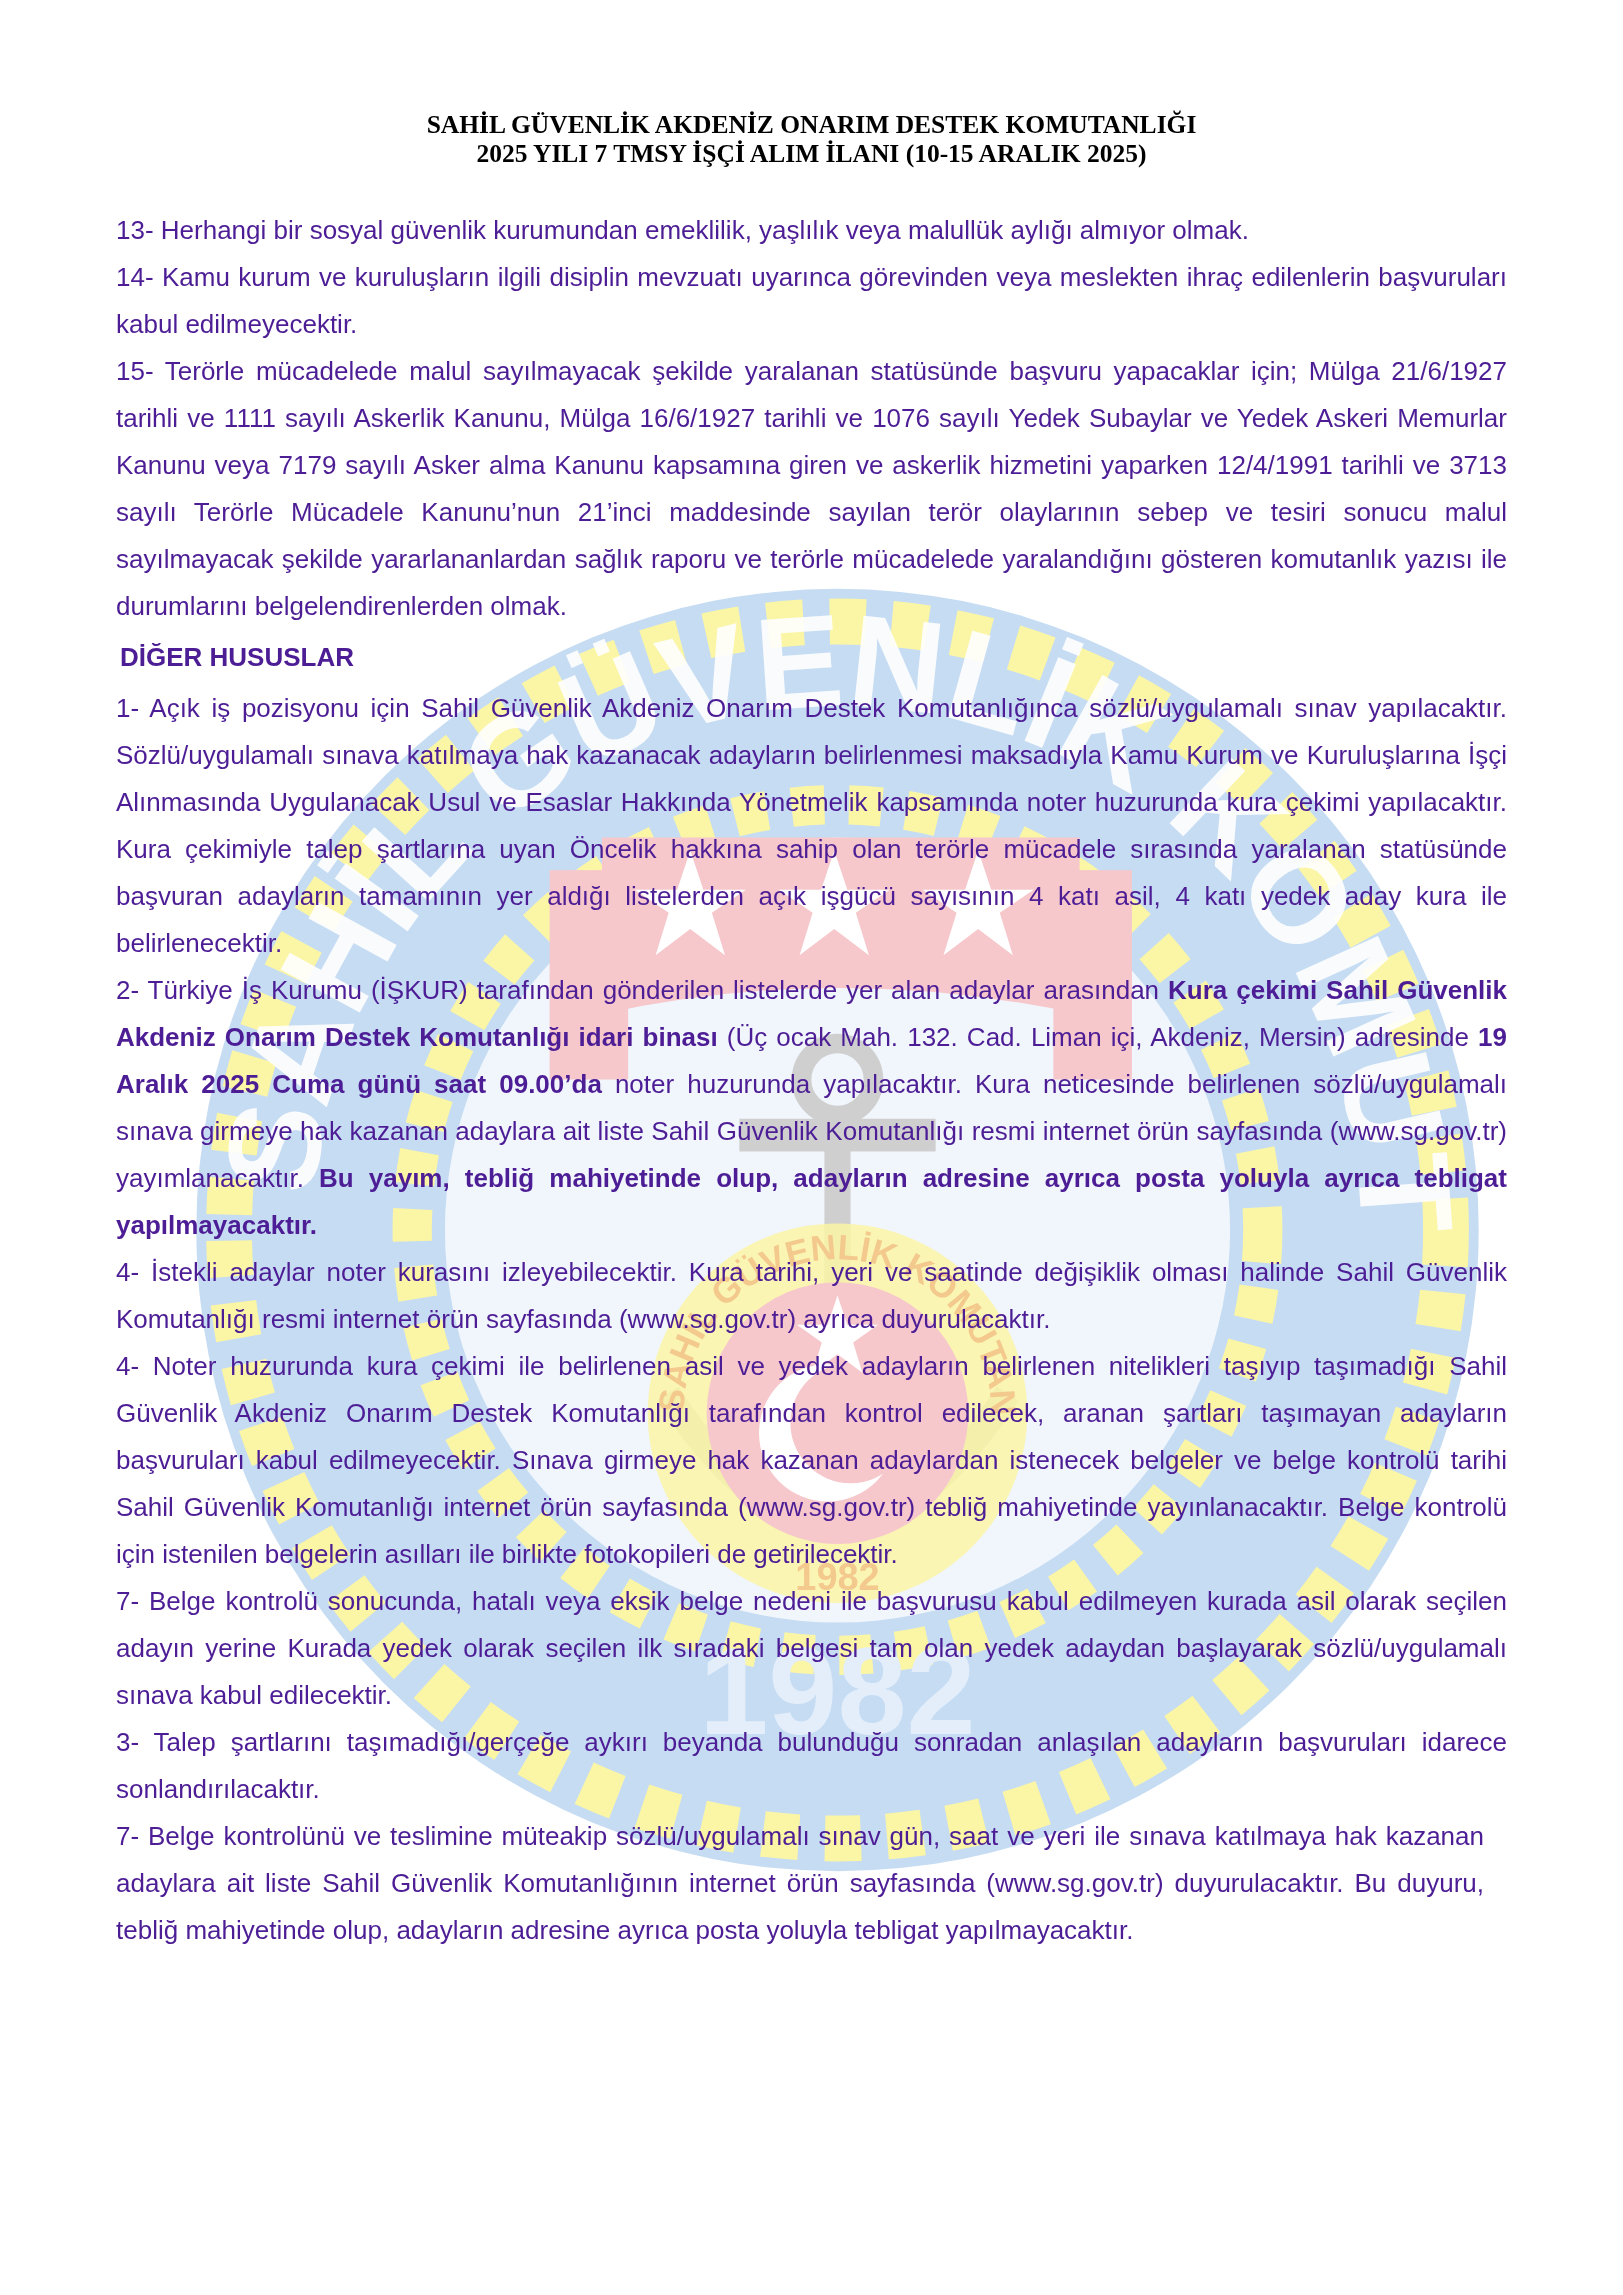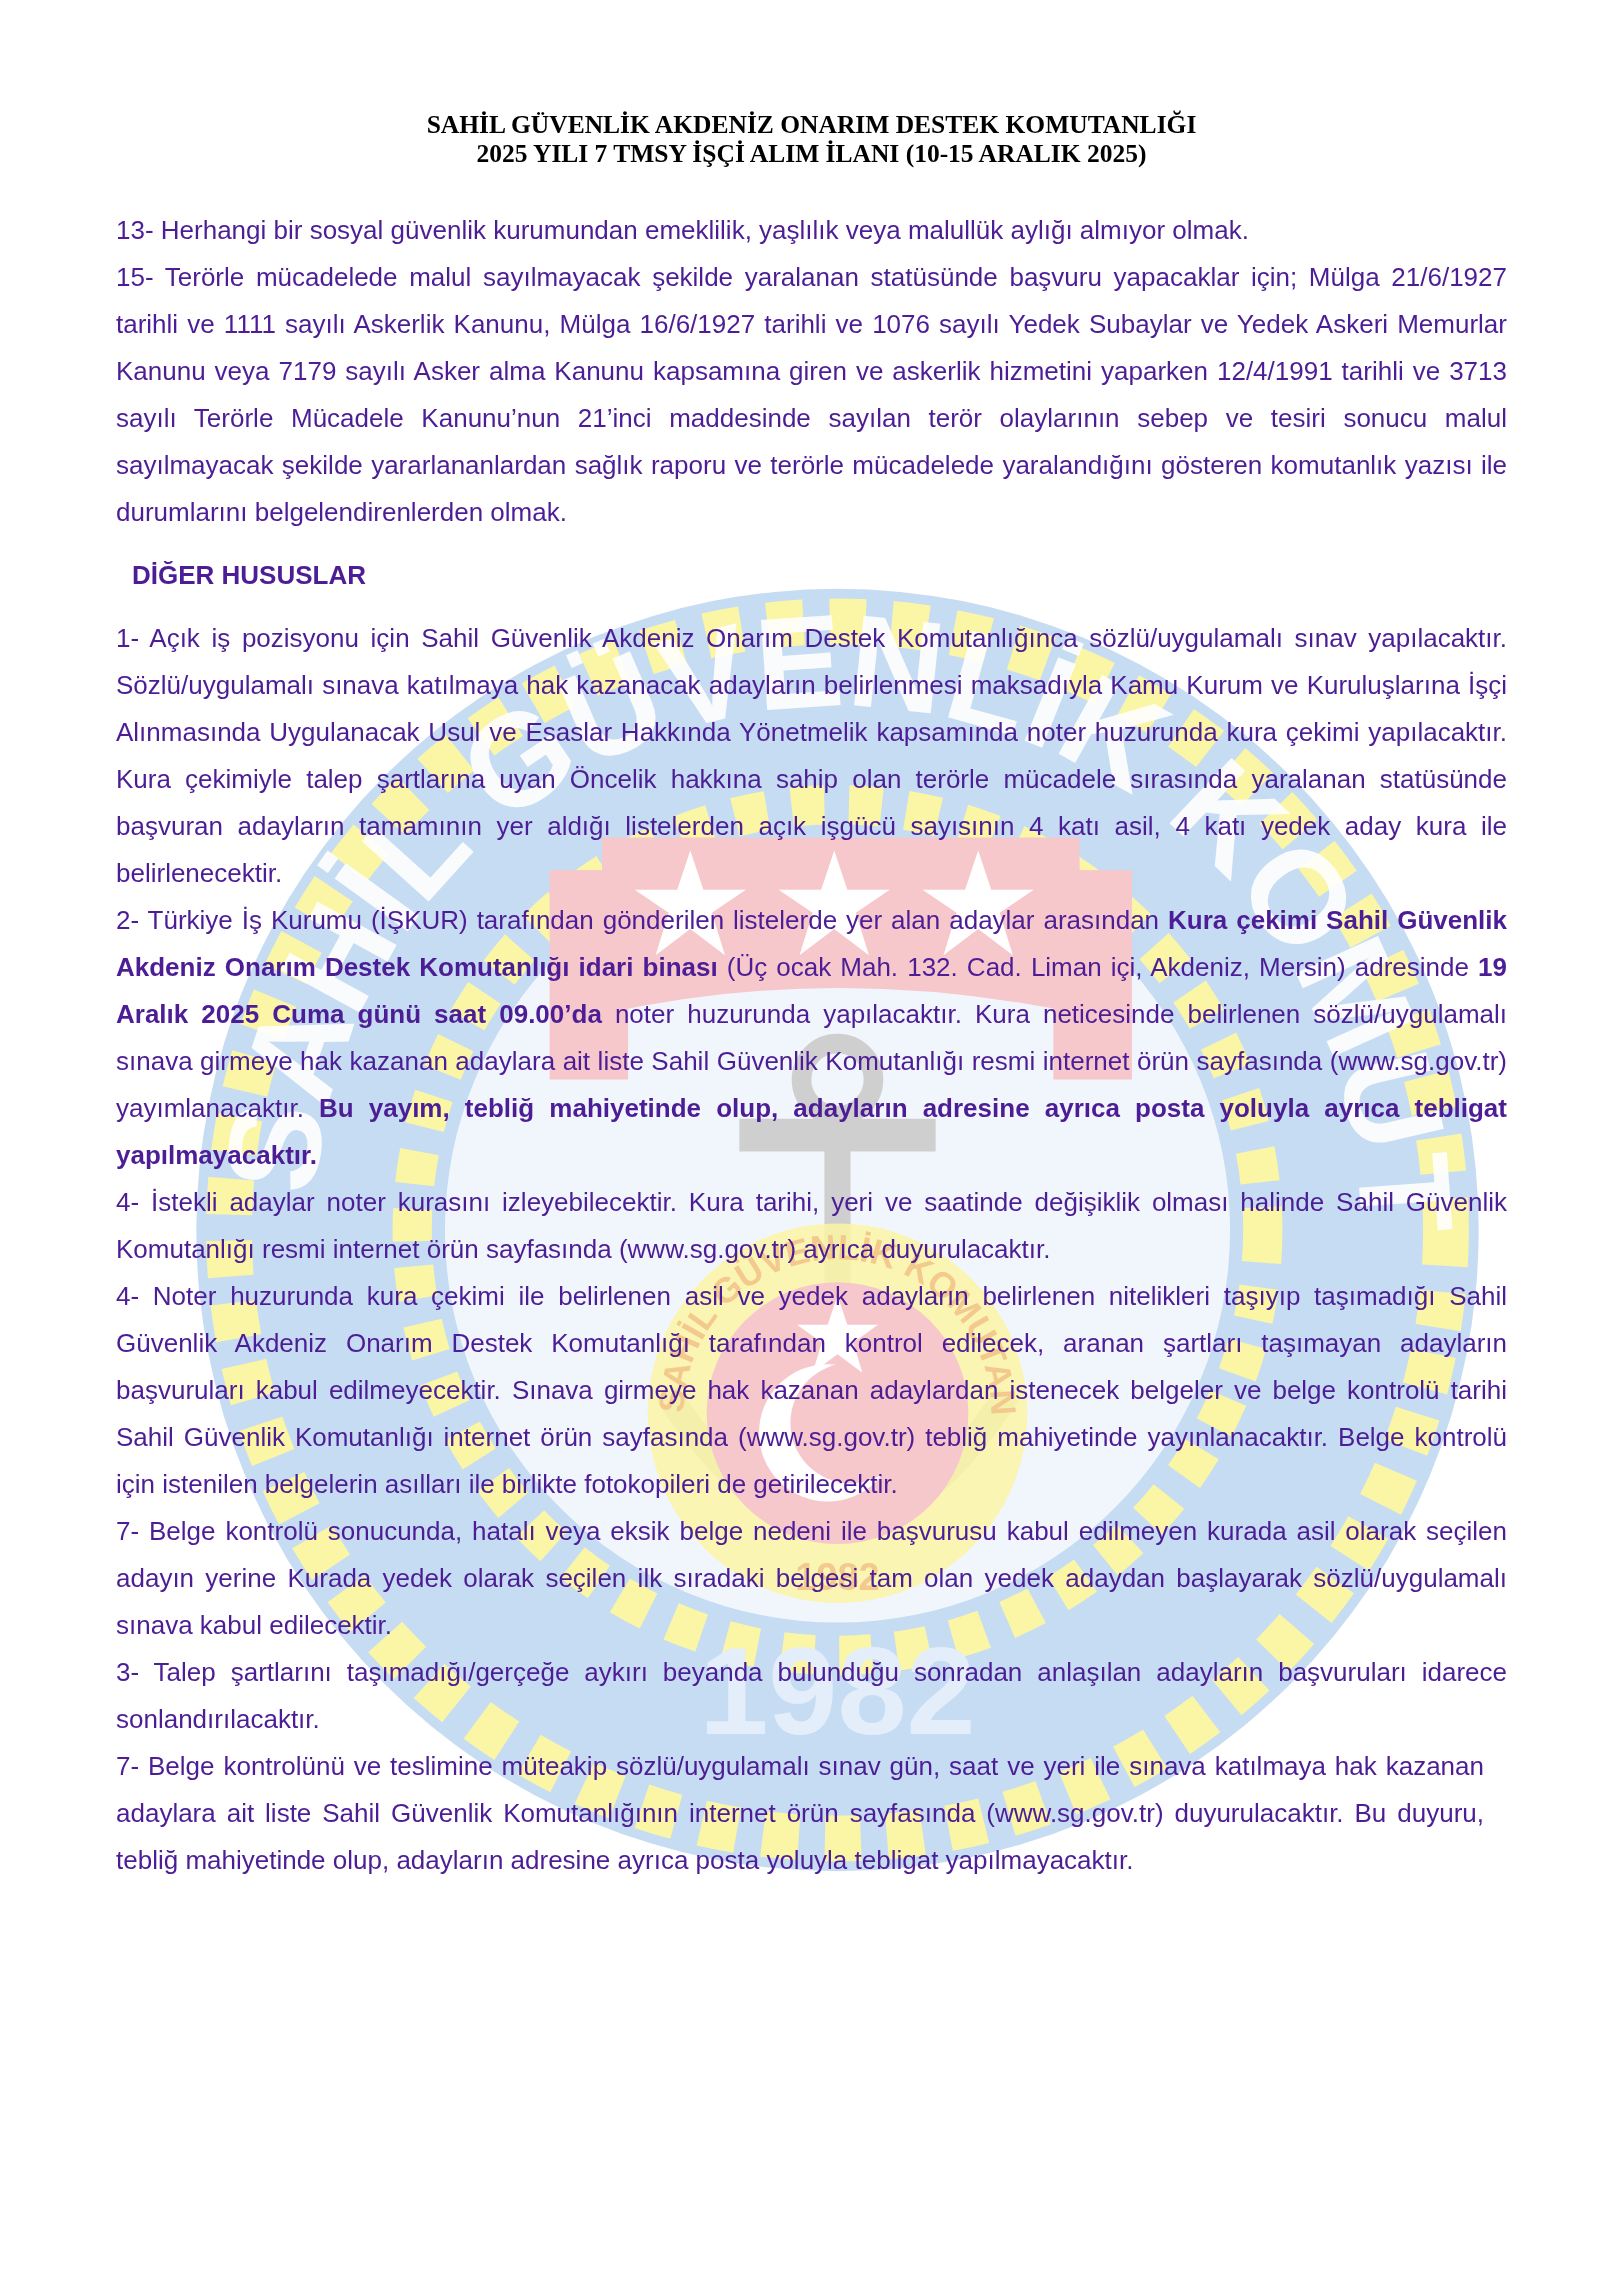--- a/index.html
+++ b/index.html
@@ -9,21 +9,21 @@
   
   .watermark { position: absolute; left: 196px; top: 543px; width: 1283px; height: 1374px; pointer-events: none; z-index: 0; }
 
   .header { position: absolute; left: 0; top: 110px; width: 1623px; text-align: center; z-index: 2;
     font-family: "Liberation Serif", "DejaVu Serif", serif; font-weight: bold; font-size: 25.5px; line-height: 29px; color: #000; }
 
   .content { position: absolute; left: 116px; top: 207px; width: 1391px; z-index: 2;
     font-family: "Liberation Sans", "DejaVu Sans", sans-serif; font-size: 26px; line-height: 47px; color: #4c1d95; }
   .para { margin: 0; text-align: justify; text-align-last: left; }
   .para.noj { text-align: left; }
-  .section-title { font-weight: bold; margin: 16px; }
+  .section-title { font-weight: bold; margin: 4px; }
   b { font-weight: bold; }
 </style>
 </head>
 <body>
 
 <div class="page">
 
   <svg class="watermark" viewBox="0 0 1960 2100" xmlns="http://www.w3.org/2000/svg">
     <defs>
       <path id="ringPath" d="M 180 1050 A 800 800 0 1 1 1780 1050"></path>
@@ -66,20 +66,21 @@
     <text x="980" y="1600" text-anchor="middle" font-family="Liberation Sans, sans-serif" font-weight="bold" font-size="58" fill="#f3c98e">1982</text>
   </svg>
 
   <div class="header">
     <div>SAHİL GÜVENLİK AKDENİZ ONARIM DESTEK KOMUTANLIĞI</div>
     <div>2025 YILI 7 TMSY İŞÇİ ALIM İLANI (10-15 ARALIK 2025)</div>
   </div>
 
   <div class="content">
     <p class="para noj">13- Herhangi  bir sosyal güvenlik  kurumundan  emeklilik, yaşlılık veya malullük aylığı almıyor olmak.</p>
+    <p class="para">14- Kamu kurum ve kuruluşların ilgili disiplin mevzuatı uyarınca görevinden veya meslekten ihraç edilenlerin başvuruları  kabul edilmeyecektir.</p>
     <p class="para">15- Terörle mücadelede malul sayılmayacak şekilde yaralanan statüsünde başvuru yapacaklar için; Mülga 21/6/1927 tarihli ve 1111 sayılı Askerlik Kanunu, Mülga 16/6/1927 tarihli ve 1076 sayılı Yedek Subaylar ve Yedek Askeri  Memurlar Kanunu veya 7179 sayılı Asker alma Kanunu kapsamına giren ve askerlik  hizmetini yaparken 12/4/1991  tarihli  ve  3713  sayılı  Terörle  Mücadele  Kanunu’nun 21’inci maddesinde sayılan terör olaylarının sebep ve tesiri  sonucu  malul  sayılmayacak  şekilde  yararlananlardan  sağlık  raporu  ve  terörle mücadelede  yaralandığını gösteren  komutanlık  yazısı ile durumlarını  belgelendirenlerden  olmak.</p>
 
     <p class="section-title">DİĞER HUSUSLAR</p>
 
     <p class="para">1- Açık iş pozisyonu için Sahil Güvenlik Akdeniz Onarım Destek Komutanlığınca sözlü/uygulamalı sınav yapılacaktır. Sözlü/uygulamalı sınava katılmaya hak kazanacak adayların belirlenmesi maksadıyla Kamu Kurum ve Kuruluşlarına İşçi Alınmasında Uygulanacak Usul ve Esaslar Hakkında Yönetmelik kapsamında noter  huzurunda kura çekimi yapılacaktır. Kura çekimiyle talep şartlarına uyan Öncelik hakkına sahip olan terörle mücadele  sırasında  yaralanan  statüsünde başvuran adayların tamamının yer aldığı listelerden açık işgücü sayısının  4 katı asil, 4 katı yedek aday  kura ile belirlenecektir.</p>
 
     <p class="para"><span>2- Türkiye İş Kurumu (İŞKUR) tarafından gönderilen listelerde yer alan adaylar arasından </span><b>Kura çekimi Sahil Güvenlik Akdeniz Onarım Destek Komutanlığı idari binası</b><span> (Üç ocak Mah. 132. Cad. Liman içi, Akdeniz, Mersin) adresinde </span><b>19 Aralık 2025 Cuma günü saat 09.00’da</b><span> noter huzurunda yapılacaktır. Kura neticesinde belirlenen sözlü/uygulamalı sınava girmeye hak kazanan adaylara ait liste Sahil Güvenlik Komutanlığı resmi internet örün sayfasında (www.sg.gov.tr) yayımlanacaktır. </span><b>Bu yayım, tebliğ mahiyetinde olup, adayların adresine ayrıca posta yoluyla ayrıca tebligat yapılmayacaktır.</b></p>
 
     <p class="para">4- İstekli adaylar noter kurasını izleyebilecektir. Kura tarihi, yeri ve saatinde değişiklik olması halinde Sahil Güvenlik  Komutanlığı resmi internet örün sayfasında (www.sg.gov.tr)  ayrıca duyurulacaktır.</p>
     <p class="para">4- Noter huzurunda kura çekimi ile belirlenen asil ve yedek adayların belirlenen nitelikleri taşıyıp taşımadığı Sahil Güvenlik  Akdeniz  Onarım  Destek Komutanlığı tarafından kontrol edilecek, aranan şartları taşımayan adayların başvuruları  kabul  edilmeyecektir.  Sınava  girmeye  hak  kazanan  adaylardan  istenecek  belgeler  ve  belge kontrolü tarihi  Sahil  Güvenlik  Komutanlığı  internet  örün  sayfasında  (www.sg.gov.tr)  tebliğ  mahiyetinde yayınlanacaktır. Belge  kontrolü  için istenilen belgelerin  asılları  ile birlikte fotokopileri  de  getirilecektir.</p>

